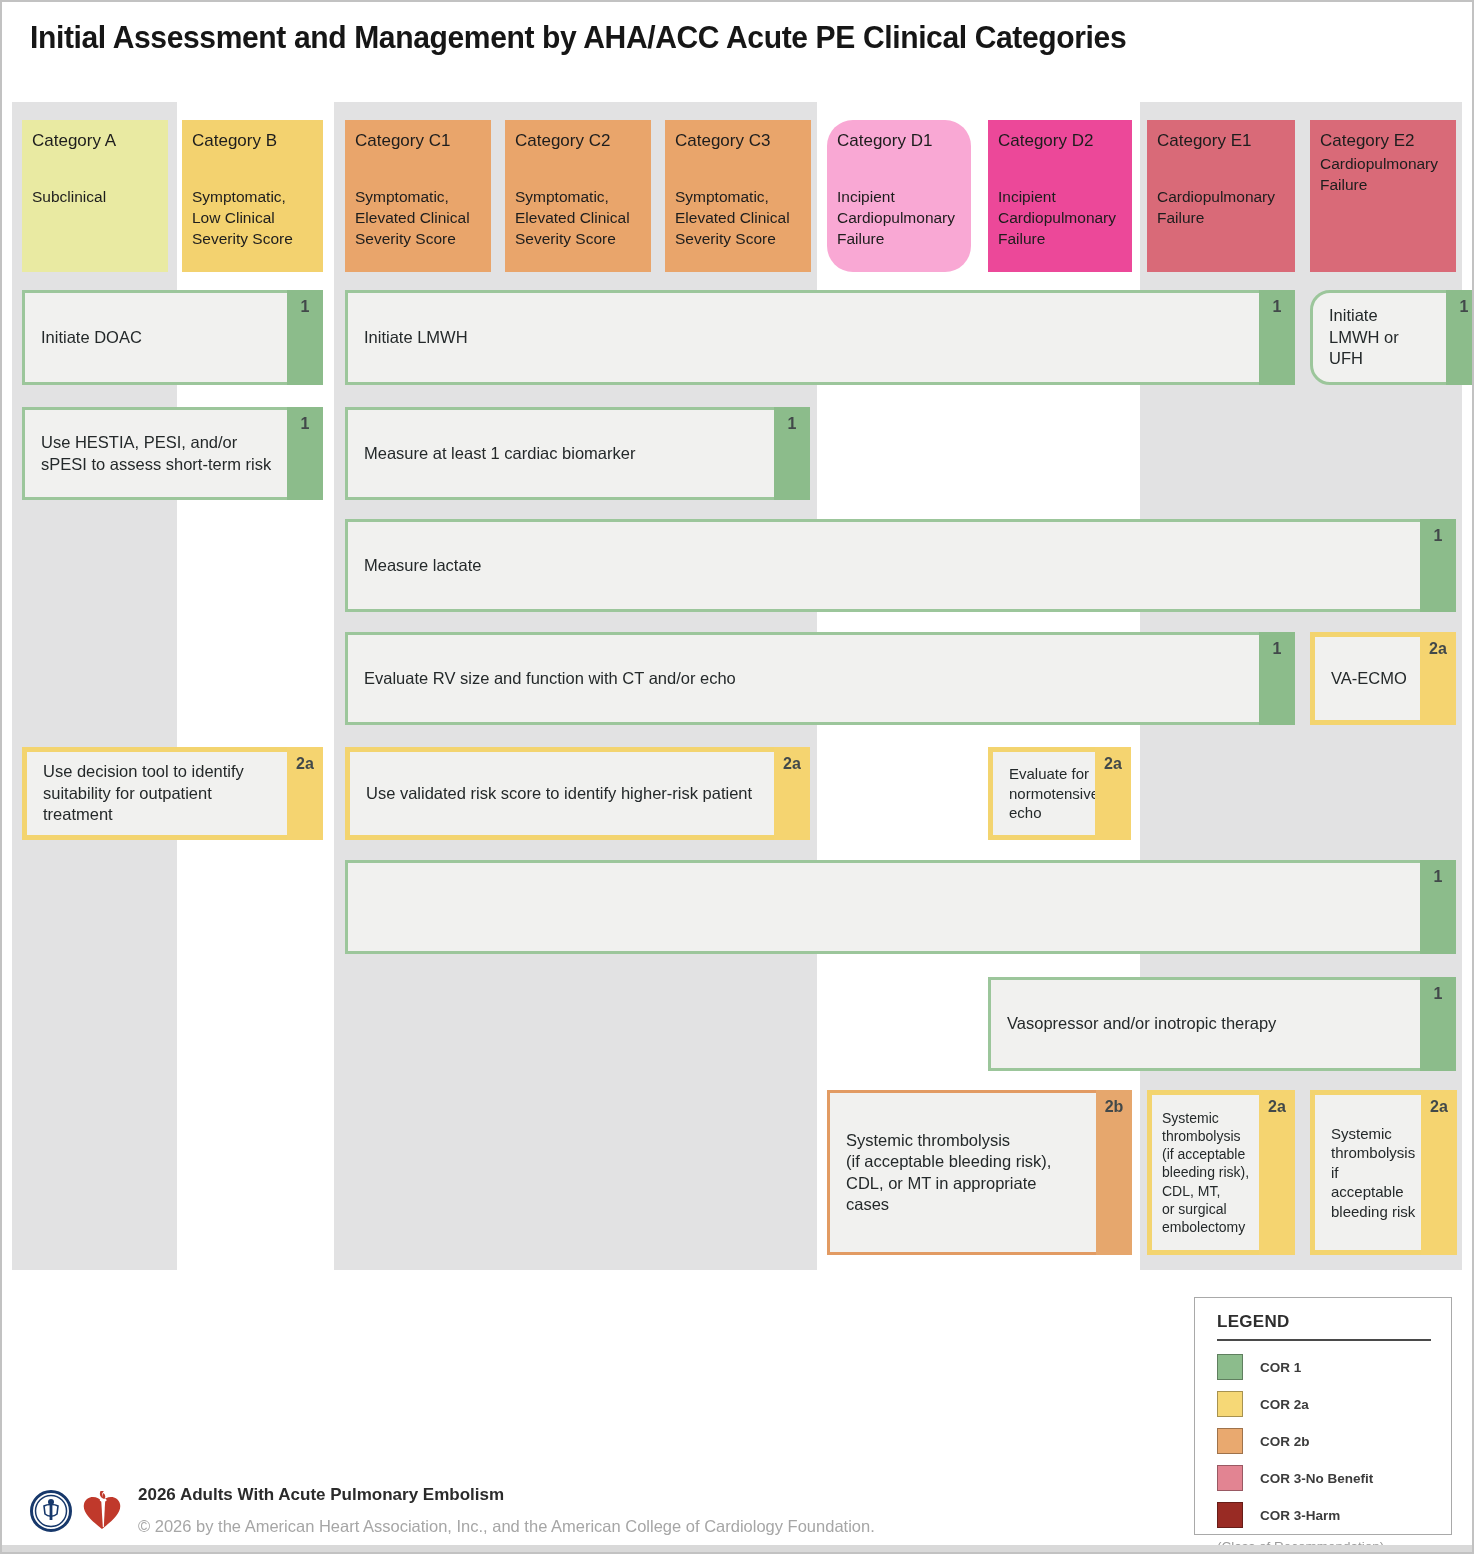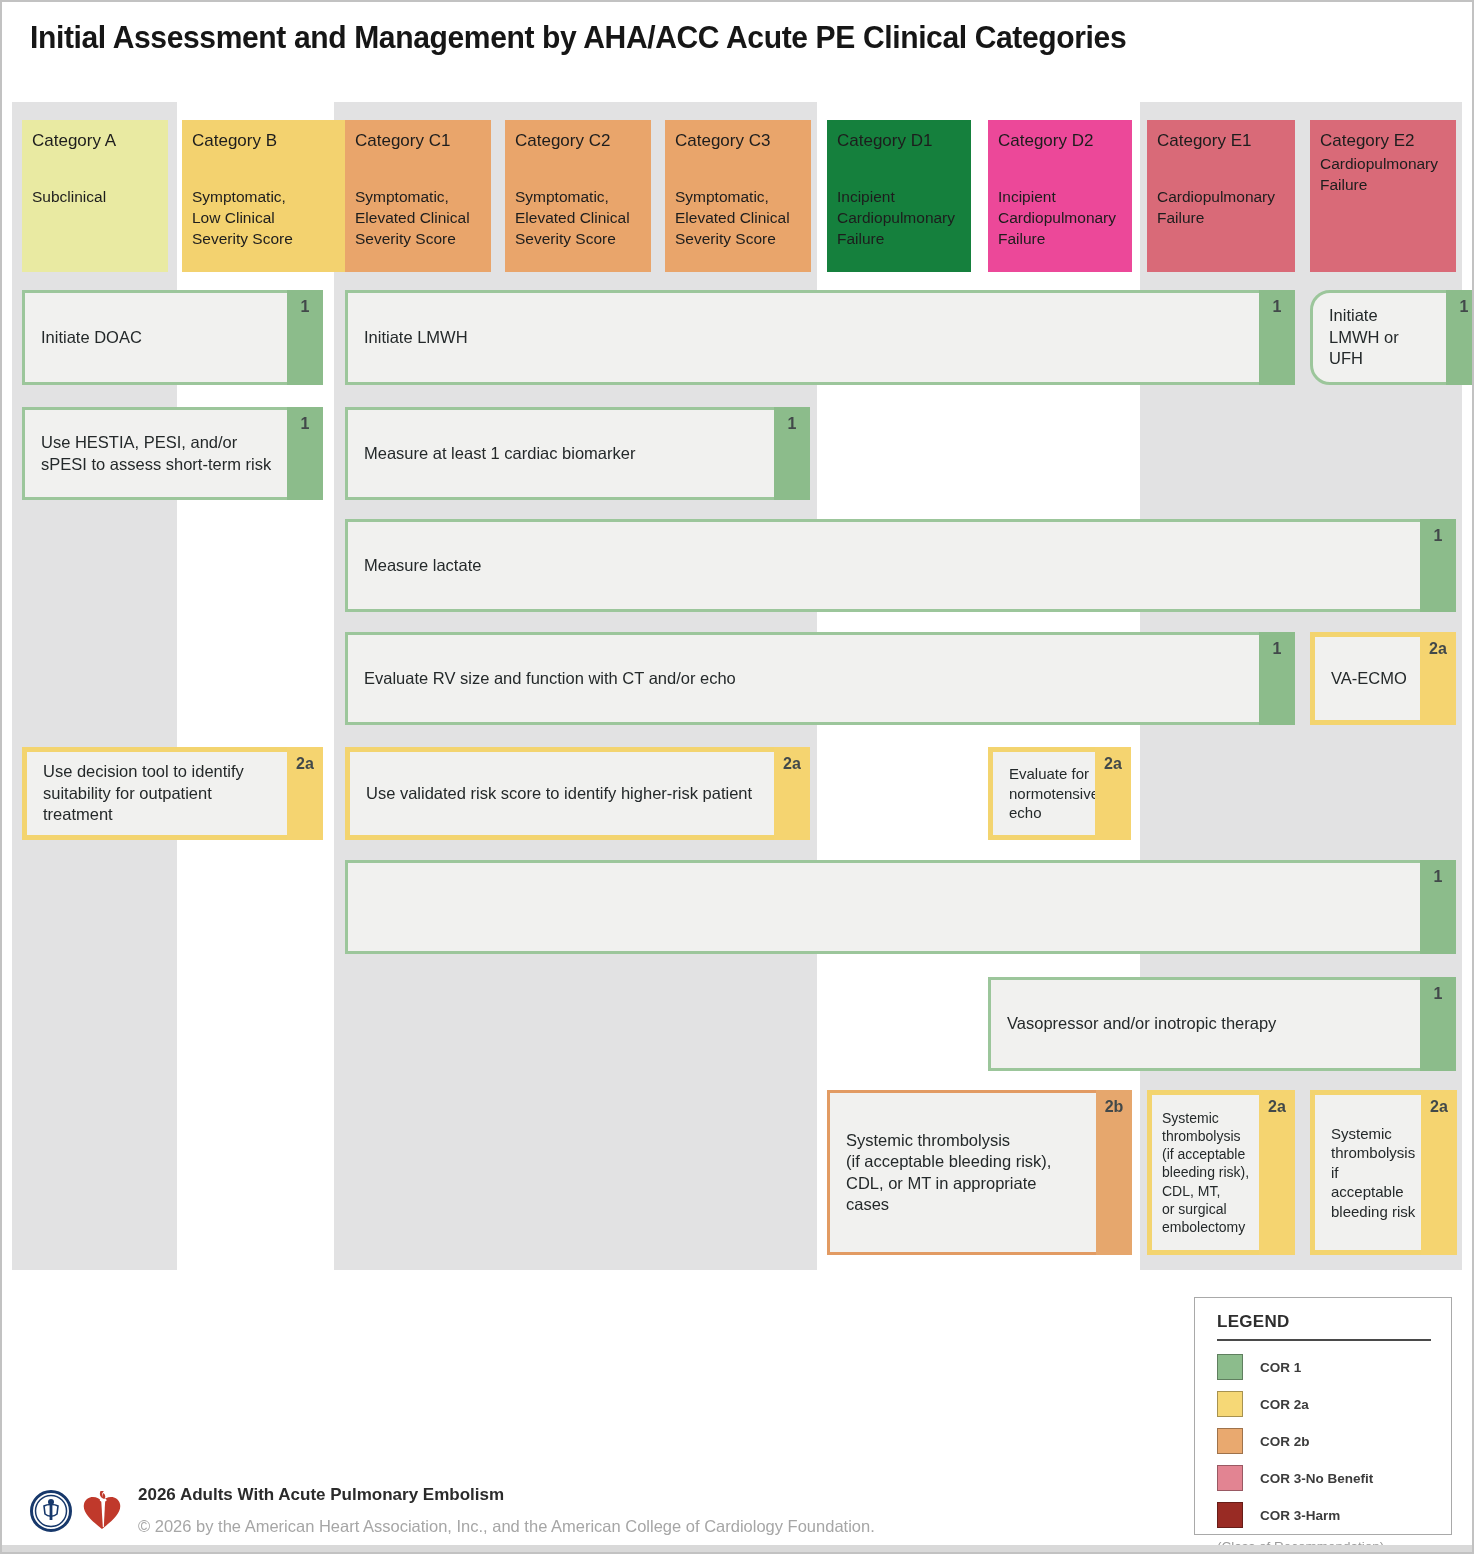--- a/index.html
+++ b/index.html
@@ -81,21 +81,21 @@
   <h1 id="title">Initial Assessment and Management by AHA/ACC Acute PE Clinical Categories</h1>
 
   <div class="band" style="left:10px;width:165px;"></div>
   <div class="band" style="left:332px;width:483px;"></div>
   <div class="band" style="left:1138px;width:322px;"></div>
 
   <div class="cat" style="left: 20px; width: 146px; background-color: rgb(233, 234, 162);">
     <div class="cat-title">Category A</div>
     <div class="cat-desc">Subclinical</div>
   </div>
-  <div class="cat" style="left: 180px; width: 163px; background-color: rgb(243, 210, 111);">
+  <div class="cat" style="left: 180px; width: 141px; background-color: rgb(243, 210, 111);">
     <div class="cat-title">Category B</div>
     <div class="cat-desc">Symptomatic,
 Low Clinical
 Severity Score</div>
   </div>
   <div class="cat" style="left: 343px; width: 146px; background-color: rgb(233, 165, 107);">
     <div class="cat-title">Category C1</div>
     <div class="cat-desc">Symptomatic,
 Elevated Clinical
 Severity Score</div>
@@ -105,21 +105,21 @@
     <div class="cat-desc">Symptomatic,
 Elevated Clinical
 Severity Score</div>
   </div>
   <div class="cat" style="left: 663px; width: 146px; background-color: rgb(233, 165, 107);">
     <div class="cat-title">Category C3</div>
     <div class="cat-desc">Symptomatic,
 Elevated Clinical
 Severity Score</div>
   </div>
-  <div class="cat" style="left: 825px; width: 144px; background-color: #15803d;">
+  <div class="cat" style="left: 825px; width: 144px; background-color: #f9a8d4; border-radius: 26px;">
     <div class="cat-title">Category D1</div>
     <div class="cat-desc">Incipient
 Cardiopulmonary
 Failure</div>
   </div>
   <div class="cat" style="left: 986px; width: 144px; background-color: #ec4899;">
     <div class="cat-title">Category D2</div>
     <div class="cat-desc">Incipient
 Cardiopulmonary
 Failure</div>

